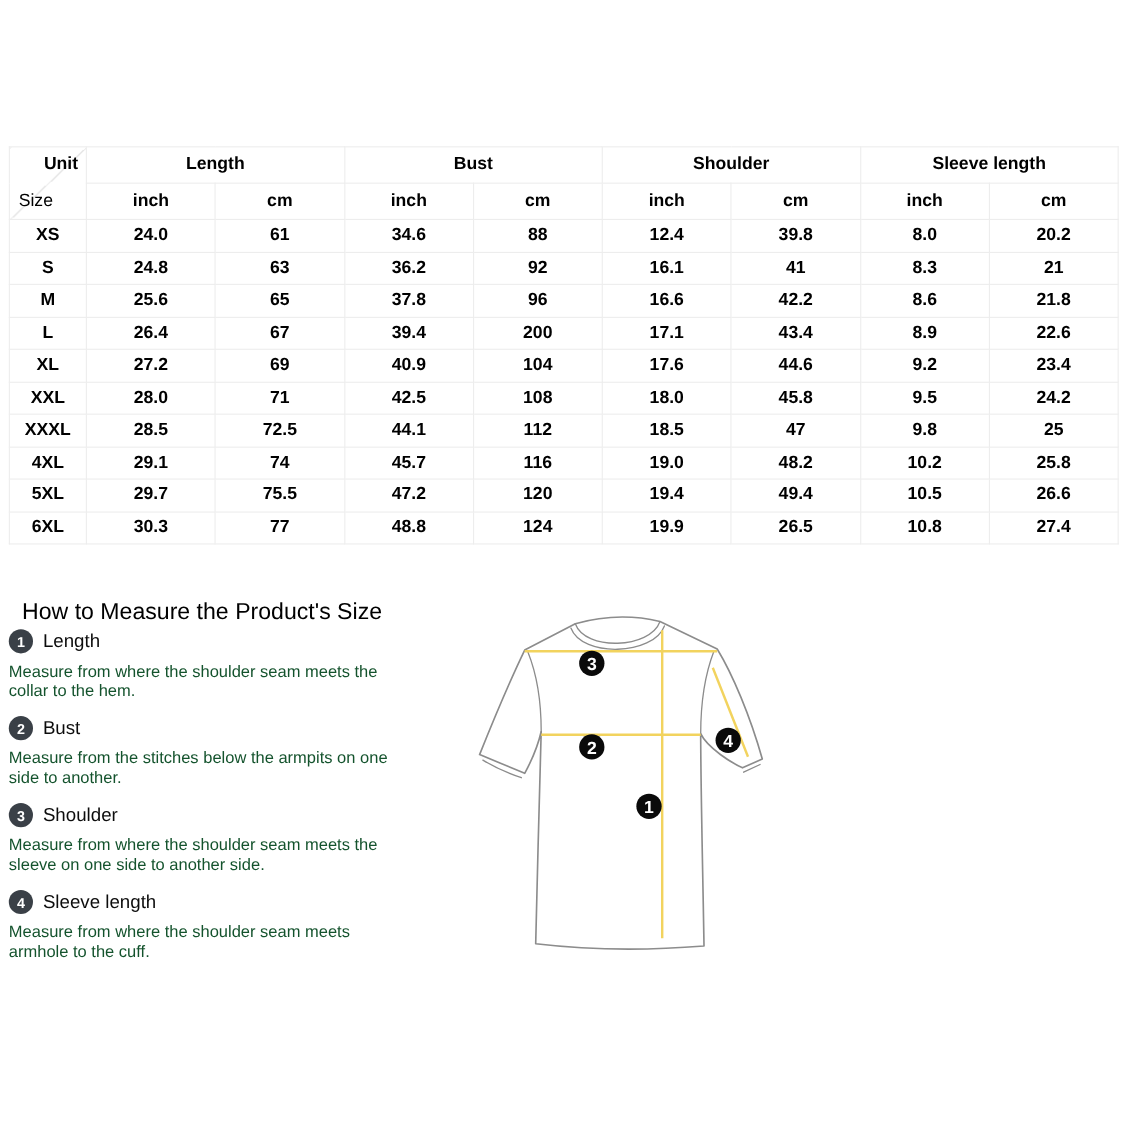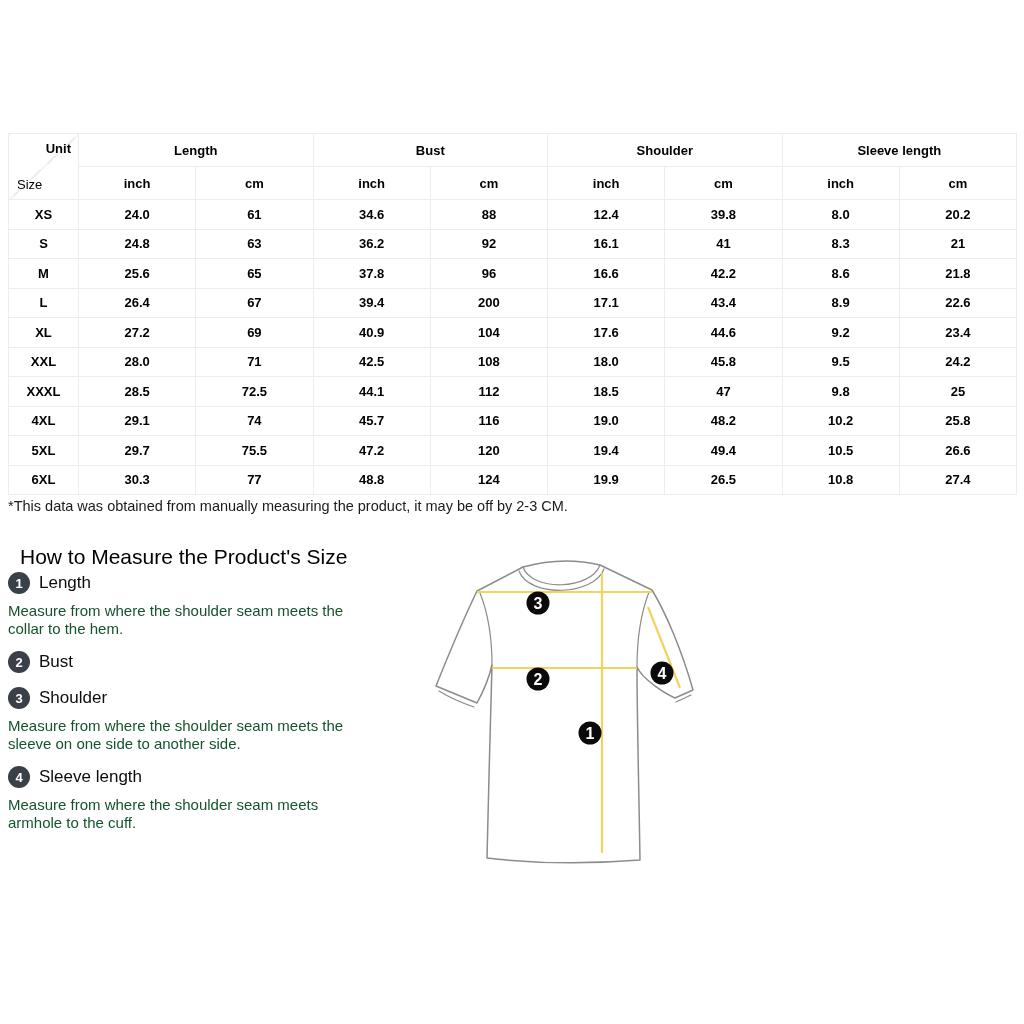--- a/index.html
+++ b/index.html
@@ -5,21 +5,21 @@
   html,body { margin:0; padding:0; background:#fff; }
   .page {
     position:relative; width:1024px; height:1024px; background:#ffffff;
     font-family:"Liberation Sans", sans-serif; color:#111; overflow:hidden;
   }
 
   
   table.size-table {
     position:absolute; left:8px; top:133px; width:1008px;
     border-collapse:collapse; table-layout:fixed;
-    font-size:13px; font-weight:700; color:#000;
+    font-size:16px; font-weight:700; color:#000;
   }
   table.size-table th, table.size-table td {
     border:1px solid #ededed; text-align:center; vertical-align:middle;
     padding:0; font-weight:700;
   }
   table.size-table thead tr { height:33px; }
   table.size-table tbody tr { height:29.5px; }
   th.corner {
     position:relative;
     background:
@@ -207,40 +207,41 @@
           <td>48.8</td>
           <td>124</td>
           <td>19.9</td>
           <td>26.5</td>
           <td>10.8</td>
           <td>27.4</td>
         </tr>
       </tbody>
   </table>
 
-  <p class="note">*This data was obtained from manually measuring the product, it may be off by 2-3 CM.</p>
 
   <h2 class="guide-title">How to Measure the Product's Size</h2>
 
   <div class="guide">
 
     <div class="guide-item">
       <div class="item-head">
         <span class="bullet">1</span>
         <span class="item-label">Length</span>
       </div>
       <p class="item-desc">Measure from where the shoulder seam meets the
 collar to the hem.</p>
     </div>
 
     <div class="guide-item">
       <div class="item-head">
         <span class="bullet">2</span>
         <span class="item-label">Bust</span>
       </div>
+      <p class="item-desc">Measure from the stitches below the armpits on one
+side to another.</p>
     </div>
 
     <div class="guide-item">
       <div class="item-head">
         <span class="bullet">3</span>
         <span class="item-label">Shoulder</span>
       </div>
       <p class="item-desc">Measure from where the shoulder seam meets the
 sleeve on one side to another side.</p>
     </div>

